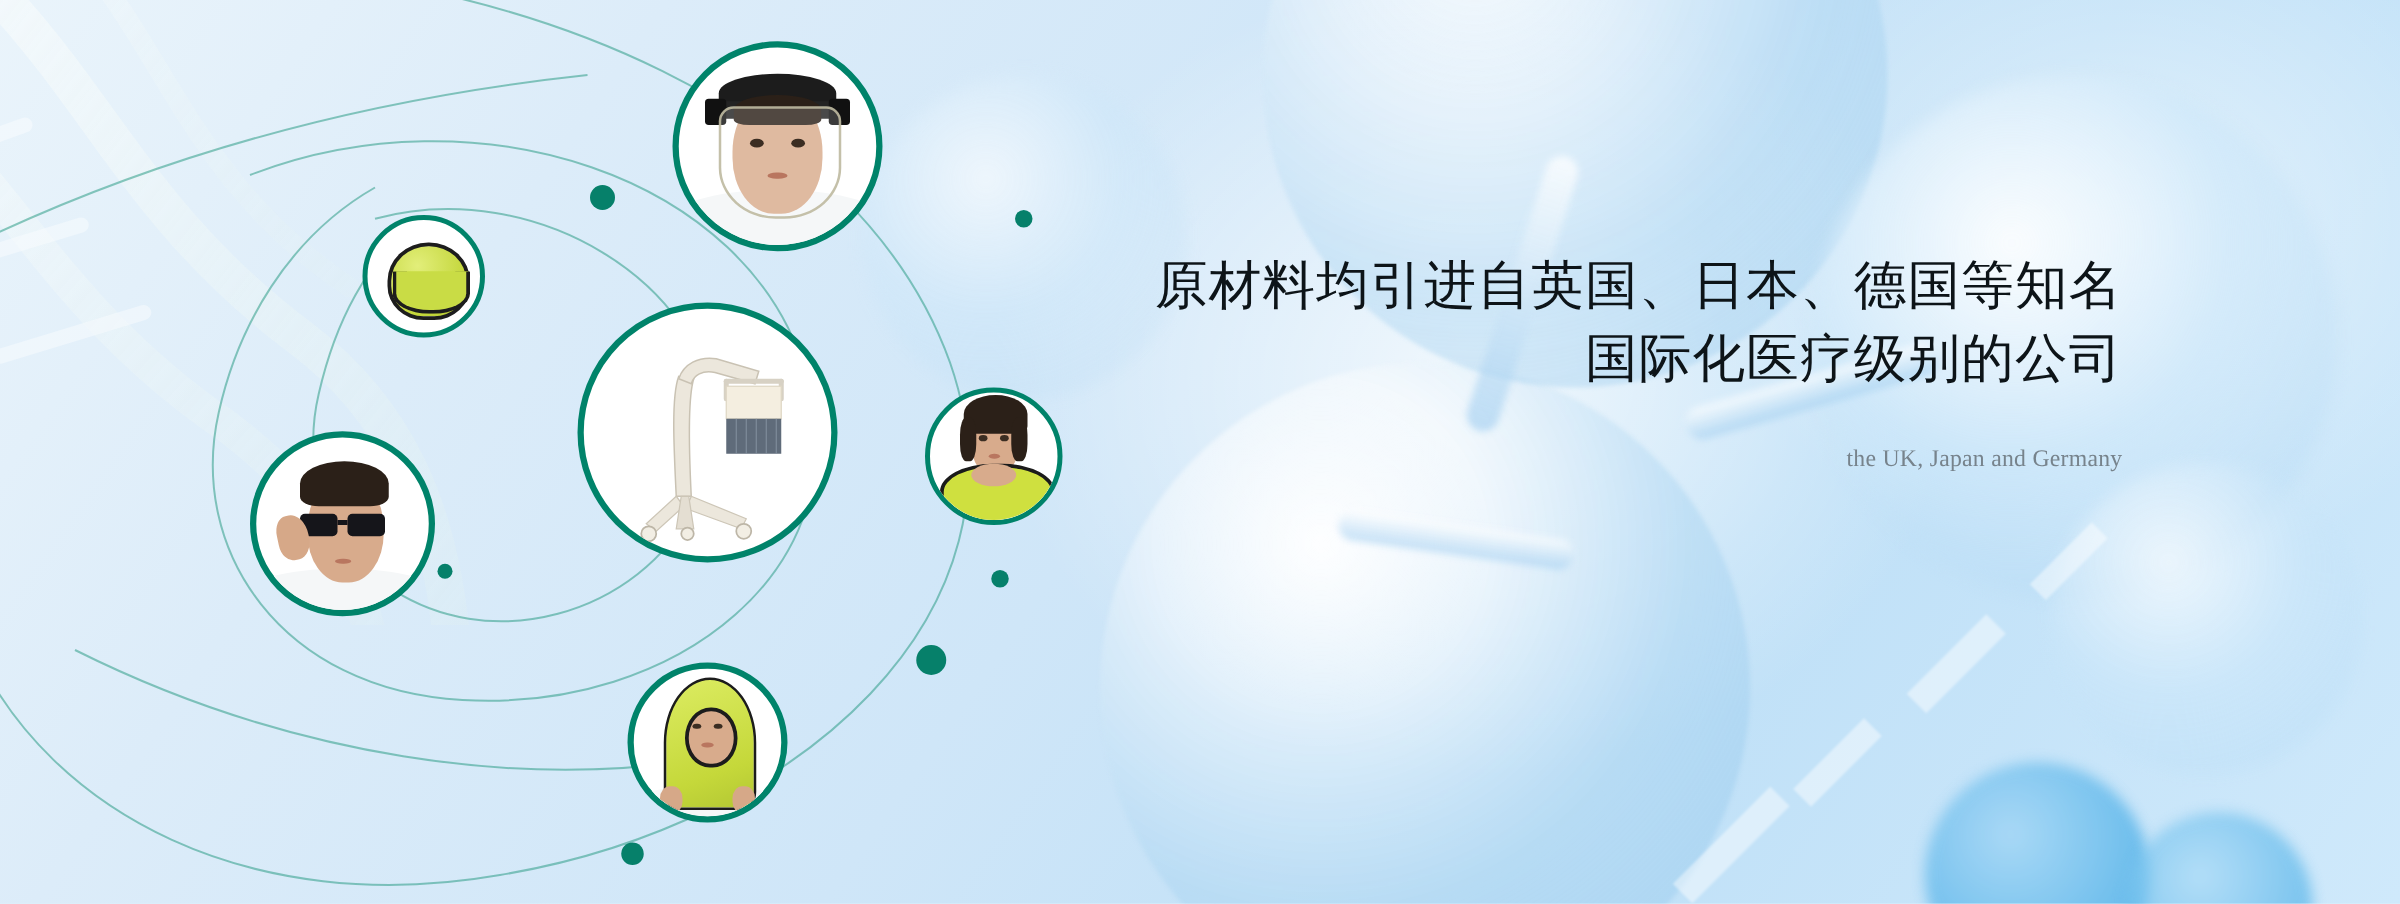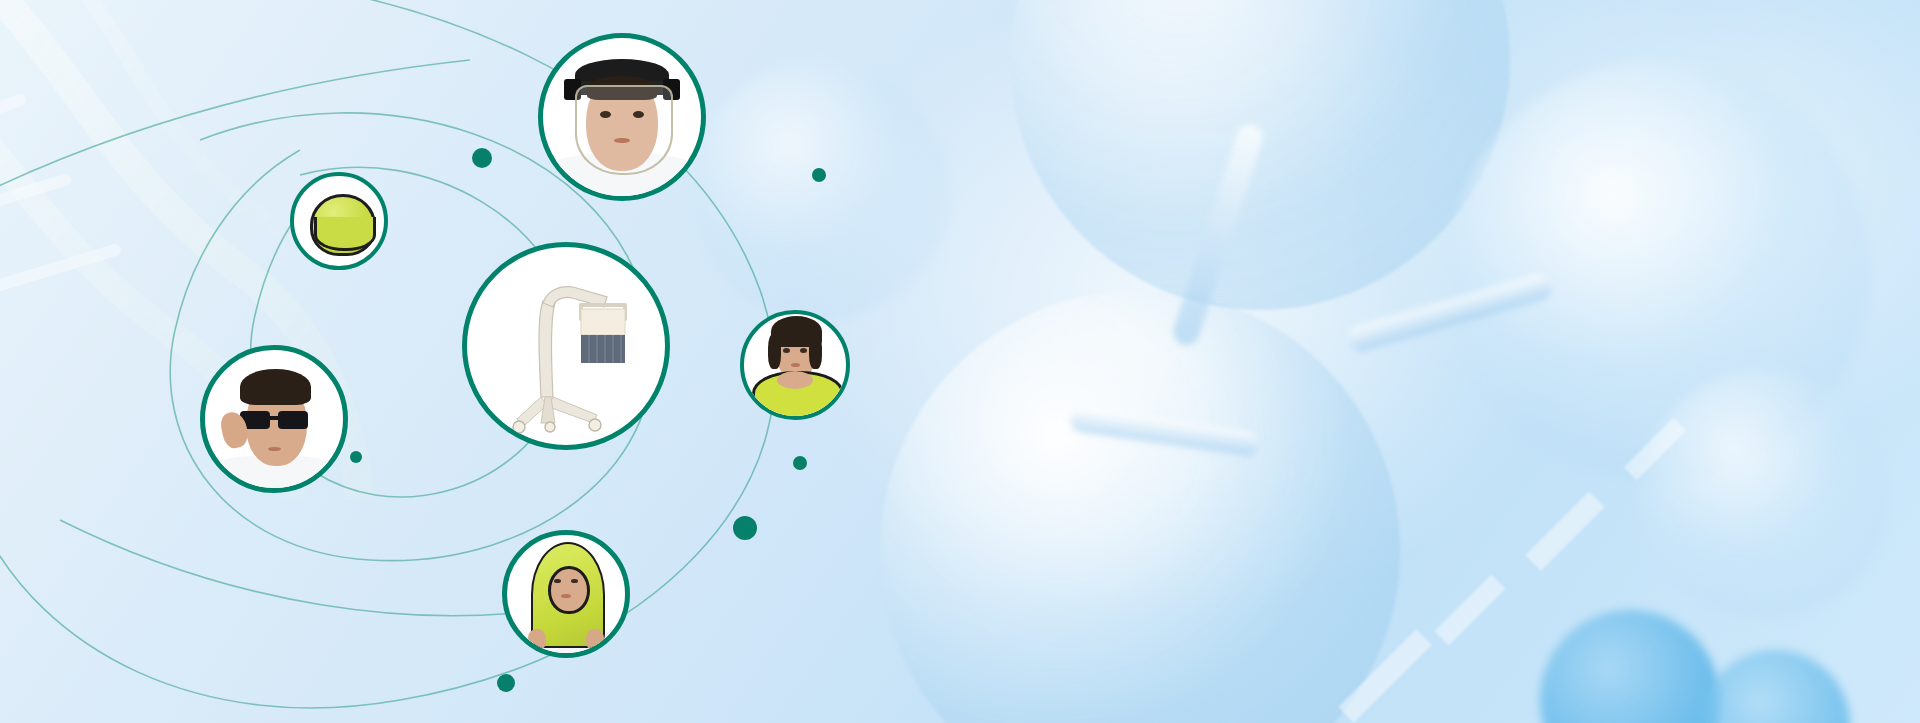--- a/index.html
+++ b/index.html
@@ -255,17 +255,20 @@
       <div class="eye" style="left:40%;top:37%;width:6%;height:4%;"></div>
       <div class="eye" style="left:54%;top:37%;width:6%;height:4%;"></div>
       <div class="mouth" style="left:46%;top:50%;width:8%;height:3.5%;"></div>
 
       <div style="position:absolute;left:18%;bottom:2%;width:15%;height:18%;border-radius:45%;background:#d6a888;"></div>
       <div style="position:absolute;right:18%;bottom:2%;width:15%;height:18%;border-radius:45%;background:#d6a888;"></div>
     </div>
   </div>
 
   <div id="copy">
+    <div class="zh">原材料均引进自英国、日本、德国等知名</div>
+    <div class="zh l2">国际化医疗级别的公司</div>
     <div class="en">
+      <div>the UK, Japan and Germany</div>
     </div>
   </div>
 
 </div>
 
 </body></html>

